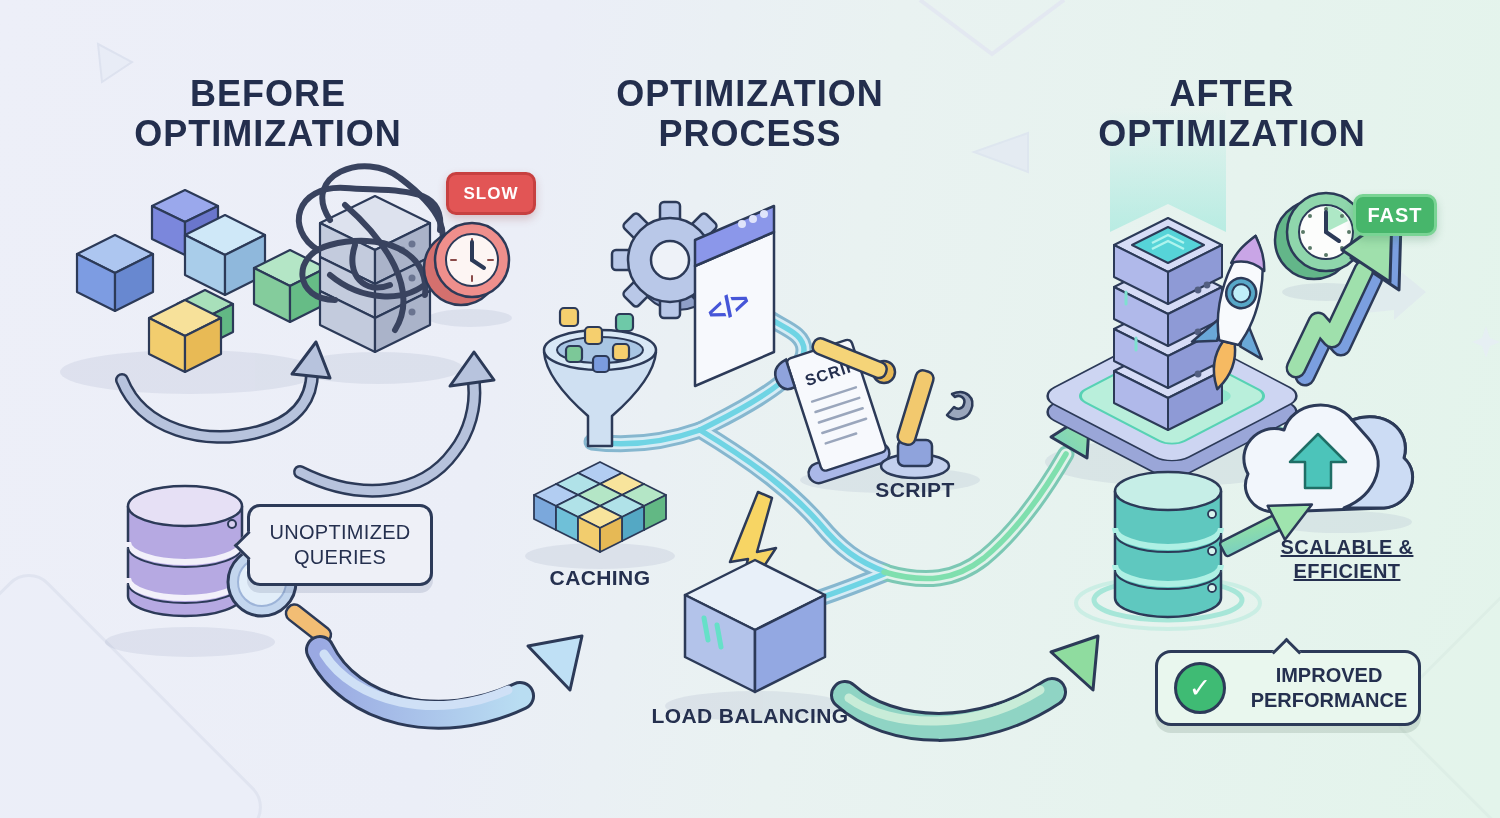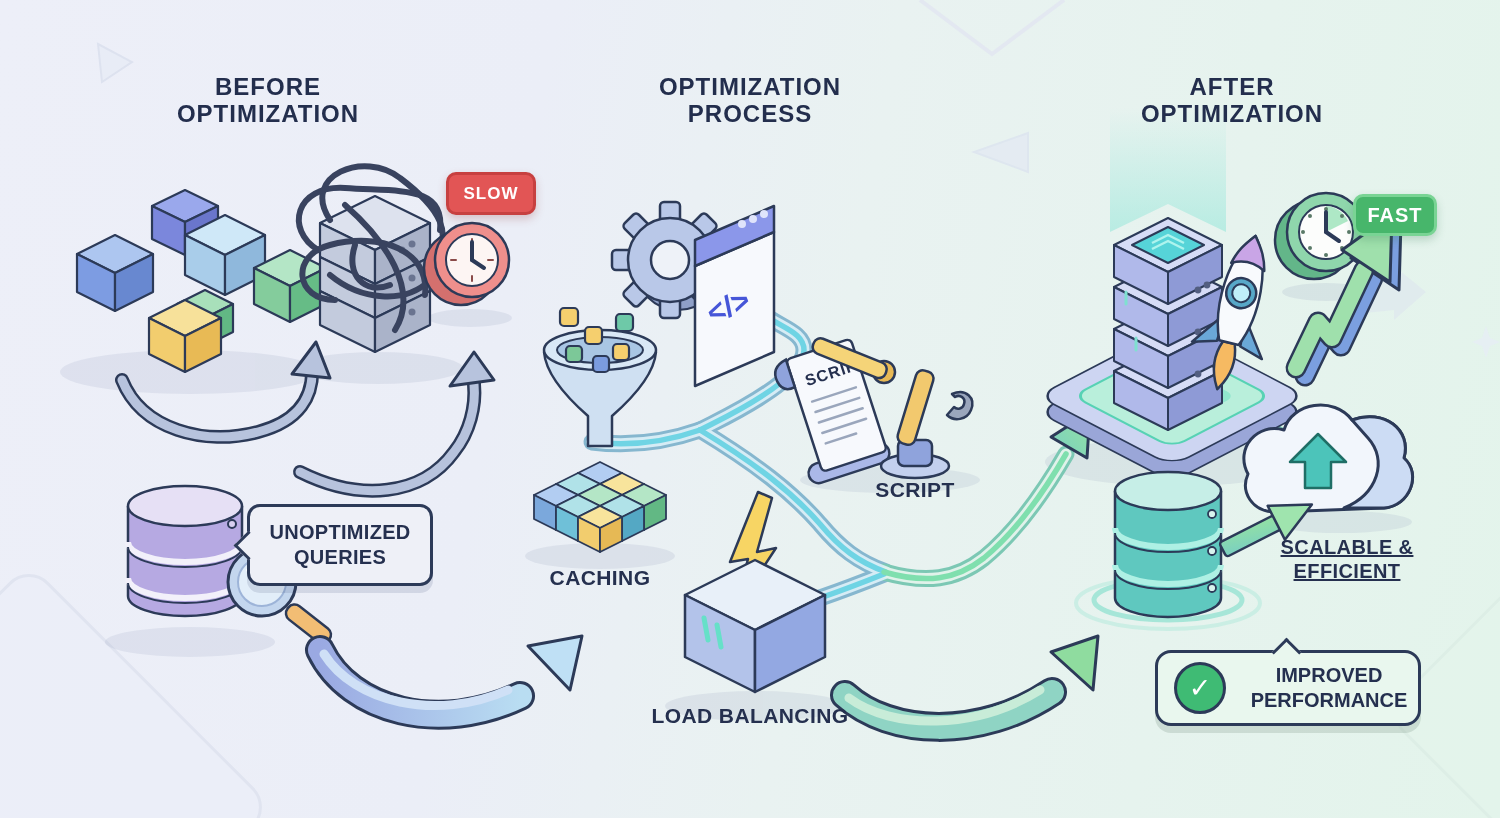--- a/index.html
+++ b/index.html
@@ -4,21 +4,21 @@
 <style>
   html,body{margin:0;padding:0;}
   .canvas{
     position:relative;width:1500px;height:818px;overflow:hidden;
     background:linear-gradient(100deg,#edeff8 0%,#ebeef7 34%,#e9f2f1 55%,#e3f4eb 100%);
     font-family:"Liberation Sans","DejaVu Sans",sans-serif;
   }
   .abs{position:absolute;}
   svg{display:block;}
   .title{
-    font-size:24px;font-weight:800;letter-spacing:1px;line-height:1.12;
+    font-size:36px;font-weight:800;letter-spacing:1px;line-height:1.12;
     color:#232e4d;text-align:center;
   }
   .lbl{
     font-size:21px;font-weight:800;letter-spacing:.4px;line-height:1.18;
     color:#25304f;text-align:center;
   }
   .badge{
     display:flex;align-items:center;justify-content:center;
     font-weight:800;color:#fff;border-radius:10px;
   }
@@ -32,21 +32,21 @@
     background:#47b66b;border:3px solid #79d494;
     box-shadow:0 4px 8px rgba(50,120,80,.25);
     margin-top:36px;
   }
   .bubble{
     left:247px;top:504px;width:180px;height:76px;background:#eef0f7;
     border:3px solid #2c3a58;border-radius:13px;
     display:flex;flex-direction:column;align-items:center;justify-content:center;
     box-shadow:0 7px 0 rgba(60,72,110,.14);
   }
-  .bubble .txt{font-size:20px;font-weight:700;color:#25304f;line-height:1.25;letter-spacing:.3px;}
+  .bubble .txt{font-size:20px;font-weight:400;color:#25304f;line-height:1.25;letter-spacing:.3px;}
   .bubble-tail{
     position:absolute;left:-12px;top:28px;width:18px;height:18px;background:#eef0f7;
     border-left:3px solid #2c3a58;border-bottom:3px solid #2c3a58;
     transform:rotate(45deg);
   }
   .pill{
     left:1155px;top:650px;width:266px;height:76px;background:#e9f7ee;
     border:3px solid #2c3a58;border-radius:16px;
     display:flex;align-items:center;gap:14px;padding-left:16px;box-sizing:border-box;
     box-shadow:0 7px 0 rgba(52,90,70,.15);

